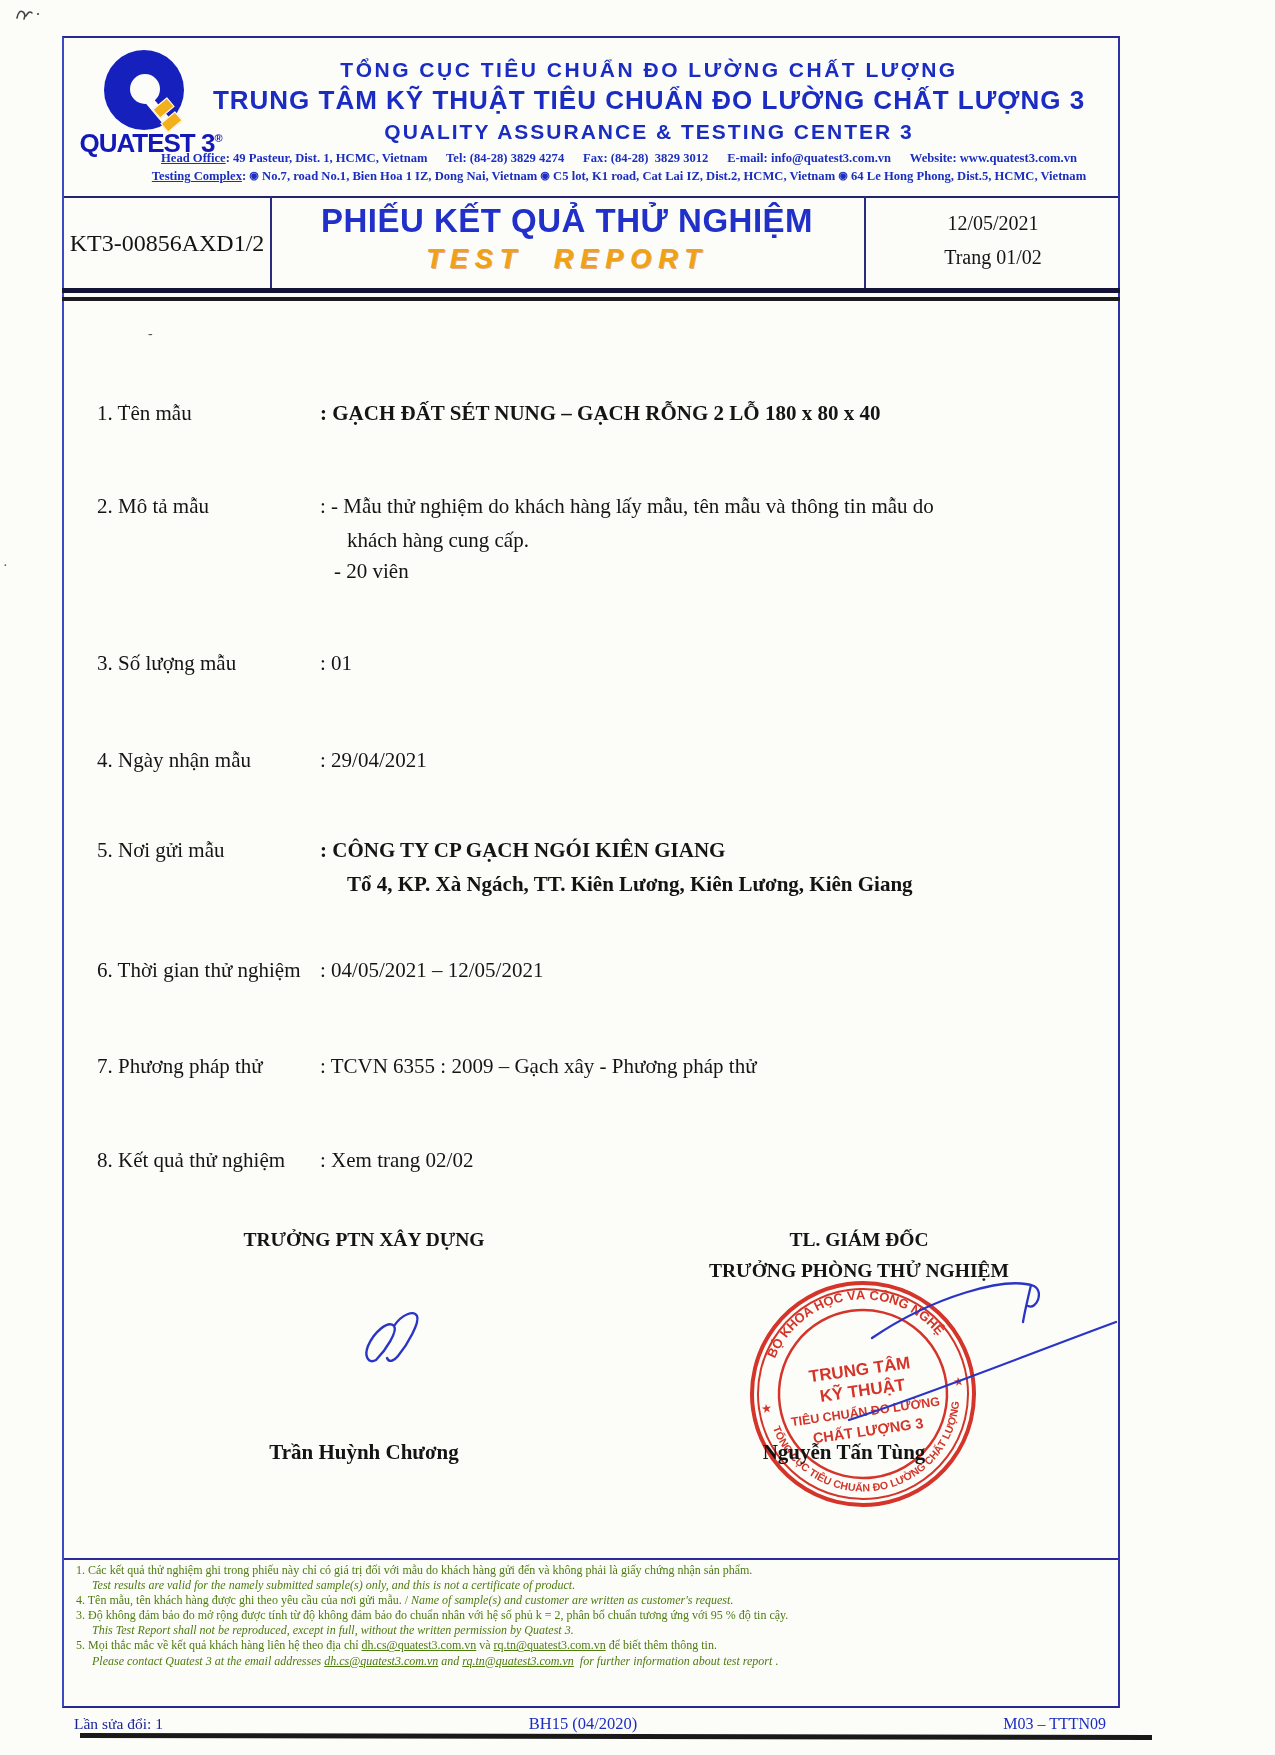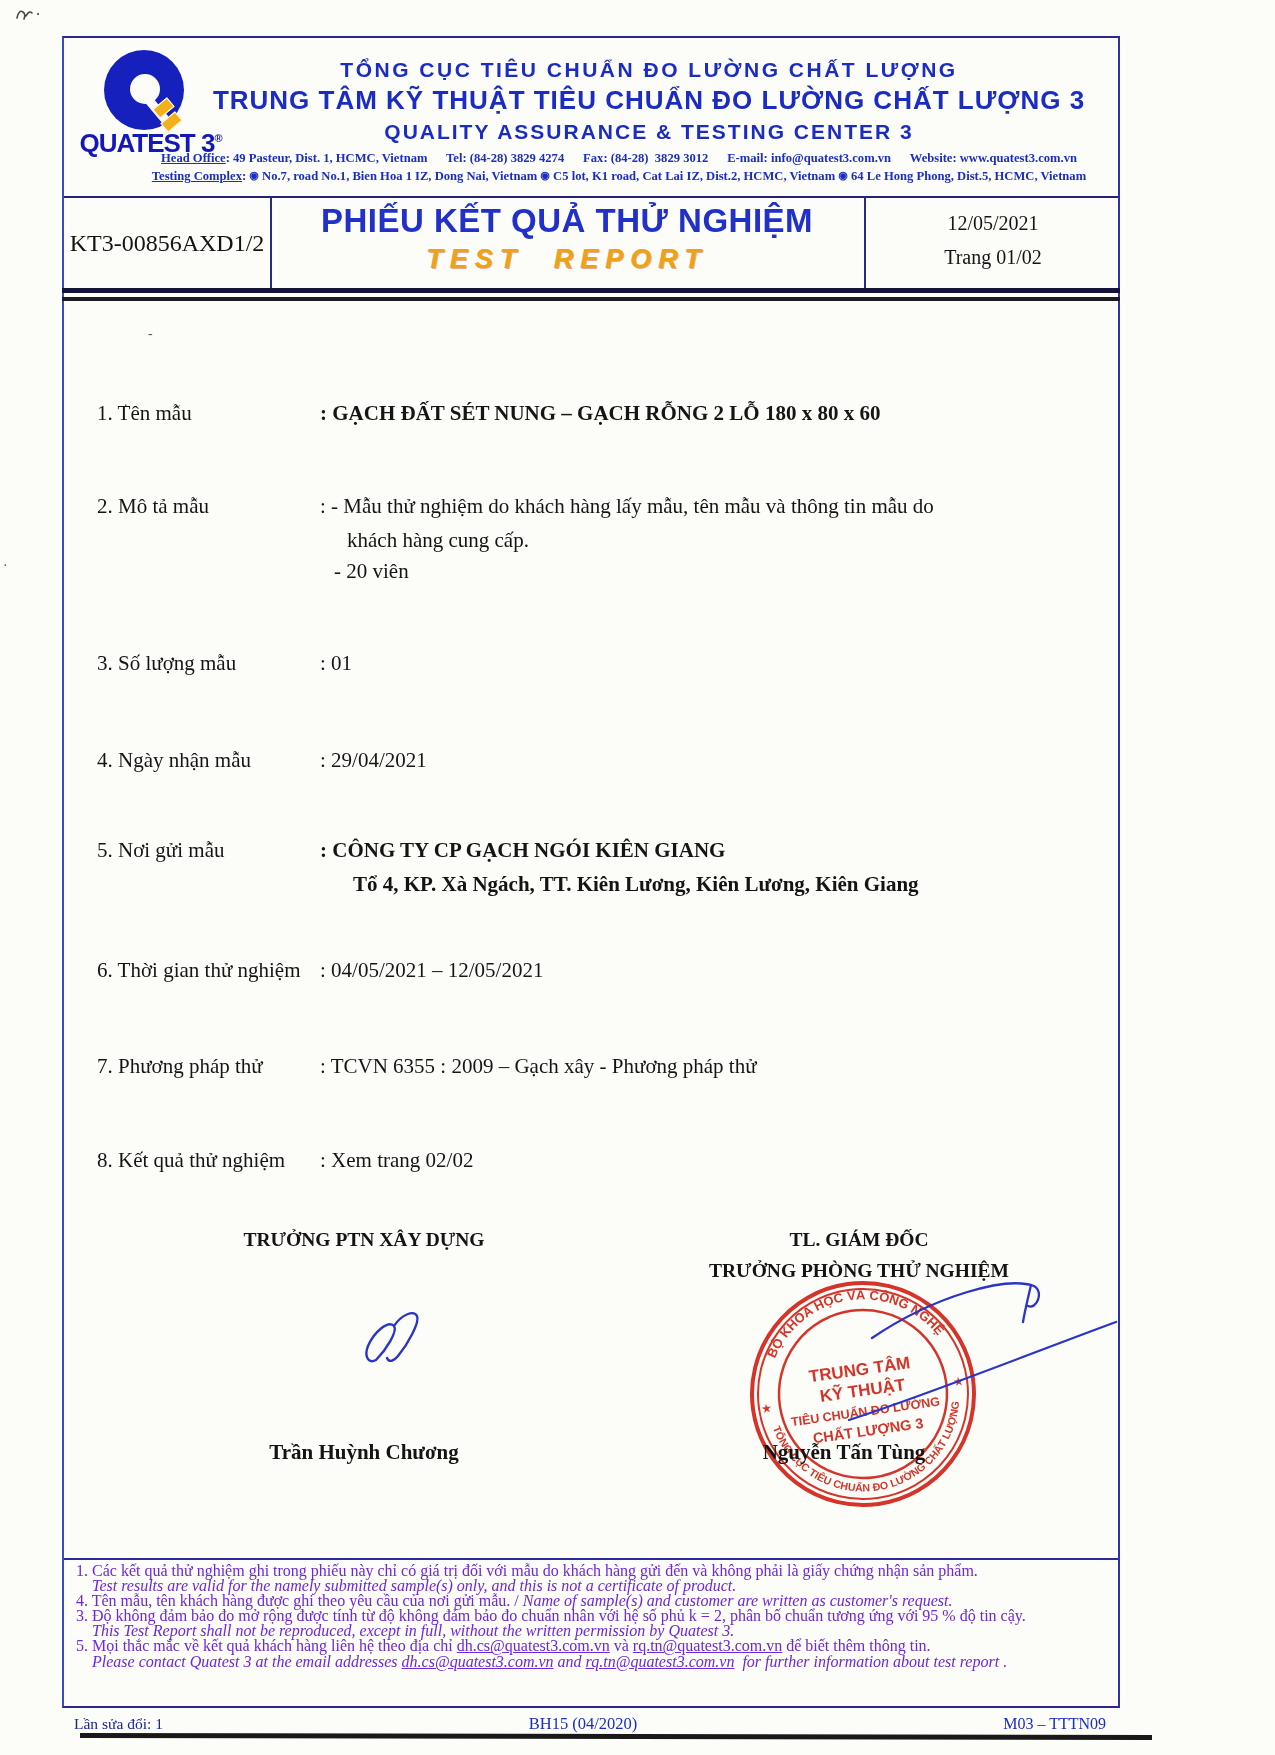--- a/index.html
+++ b/index.html
@@ -55,21 +55,21 @@
   .b{font-weight:bold;}
   .cont{position:absolute;font-size:21px;line-height:33px;}
   
   .sigtitle{position:absolute;text-align:center;font-weight:bold;font-size:19.5px;line-height:31px;}
   .signame{position:absolute;text-align:center;font-weight:bold;font-size:21px;z-index:4;}
   .stamp{position:absolute;left:683px;top:1240px;width:232px;height:232px;z-index:1;transform:rotate(-8deg);opacity:0.95;}
   .sigsvg{position:absolute;z-index:3;}
   
   .notesbox{position:absolute;left:0;top:1520px;width:100%;height:150px;border-top:2px solid #2b2b9e;
             box-sizing:border-box;padding:3px 10px 0 12px;}
-  .note-line{font-size:16px;line-height:15.1px;color:#6d28d9;font-family:"Liberation Serif",serif;}
+  .note-line{font-size:12px;line-height:15.1px;color:#4d7c0f;font-family:"Liberation Serif",serif;}
   .note-line.en{padding-left:16px;font-style:italic;}
   
   .footrow{position:absolute;left:62px;top:1714px;width:1058px;display:flex;justify-content:space-between;
            align-items:baseline;color:#1b2cc2;font-size:16px;}
   .foot-rev{margin-left:12px;color:#18259a;font-size:15.5px;}
   .foot-form{font-size:16.5px;}
   .foot-code{margin-right:14px;}
   .scanline{position:absolute;left:80px;top:1734px;width:1072px;height:5px;background:#191919;transform:rotate(0.12deg);}
   .pencil{position:absolute;left:14px;top:6px;}
   .dot{position:absolute;color:#555;font-size:14px;}
@@ -110,41 +110,41 @@
     <div class="vline vl2"></div>
     <div class="code">KT3-00856AXD1/2</div>
     <div class="title-vi">PHIẾU KẾT QUẢ THỬ NGHIỆM</div>
     <div class="title-en">TEST REPORT</div>
     <div class="tdate">12/05/2021</div>
     <div class="tpage">Trang 01/02</div>
     <div class="drule1"></div>
     <div class="drule2"></div>
 
     <div class="item" style="top:359px;">
-      <span class="lbl">1. Tên mẫu</span><span class="val b">: GẠCH ĐẤT SÉT NUNG – GẠCH RỖNG 2 LỖ 180 x 80 x 60</span>
+      <span class="lbl">1. Tên mẫu</span><span class="val b">: GẠCH ĐẤT SÉT NUNG – GẠCH RỖNG 2 LỖ 180 x 80 x 40</span>
     </div>
 
     <div class="item" style="top:452px;">
       <span class="lbl">2. Mô tả mẫu</span><span class="val">: - Mẫu thử nghiệm do khách hàng lấy mẫu, tên mẫu và thông tin mẫu do</span>
     </div>
     <div class="cont" style="left:283px;top:486px;">khách hàng cung cấp.</div>
     <div class="cont" style="left:270px;top:517px;">- 20 viên</div>
 
     <div class="item" style="top:609px;">
       <span class="lbl">3. Số lượng mẫu</span><span class="val">: 01</span>
     </div>
 
     <div class="item" style="top:706px;">
       <span class="lbl">4. Ngày nhận mẫu</span><span class="val">: 29/04/2021</span>
     </div>
 
     <div class="item" style="top:796px;">
       <span class="lbl">5. Nơi gửi mẫu</span><span class="val b">: CÔNG TY CP GẠCH NGÓI KIÊN GIANG</span>
     </div>
-    <div class="cont b" style="left:289px;top:830px;">Tổ 4, KP. Xà Ngách, TT. Kiên Lương, Kiên Lương, Kiên Giang</div>
+    <div class="cont b" style="left:283px;top:830px;">Tổ 4, KP. Xà Ngách, TT. Kiên Lương, Kiên Lương, Kiên Giang</div>
 
     <div class="item" style="top:916px;">
       <span class="lbl">6. Thời gian thử nghiệm</span><span class="val">: 04/05/2021 – 12/05/2021</span>
     </div>
 
     <div class="item" style="top:1012px;">
       <span class="lbl">7. Phương pháp thử</span><span class="val">: TCVN 6355 : 2009 – Gạch xây - Phương pháp thử</span>
     </div>
 
     <div class="item" style="top:1106px;">

